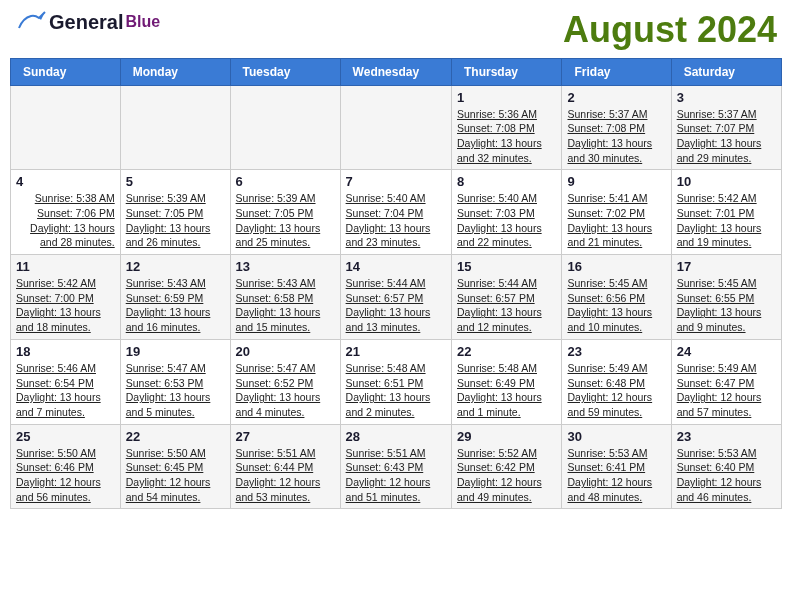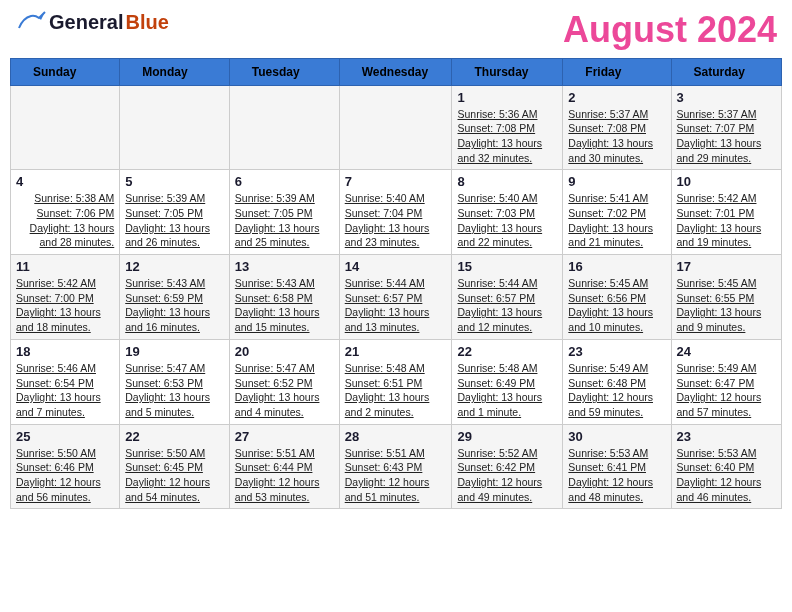--- a/index.html
+++ b/index.html
@@ -26,37 +26,37 @@
       display: flex;
       align-items: center;
       gap: 2px;
     }
     .title-block {
       text-align: right;
     }
     .title-block h1 {
       font-size: 36px;
       font-weight: bold;
-      color: #ec4899;
+      color: #4d7c0f;
       line-height: 1.1;
     }
     .title-block h2 {
       font-size: 16px;
       font-weight: normal;
       color: #333;
     }
     .calendar {
       width: 100%;
       border-collapse: collapse;
       font-size: 11px;
     }
     .calendar thead tr th {
       background: #3a7bd5;
-      color: #000000;
-      padding: 6px 22px;
+      color: #ffffff;
+      padding: 6px 12px;
       text-align: left;
       font-size: 12px;
       font-weight: bold;
       border: 1px solid #2d62b0;
     }
     .calendar tbody tr td {
       border: 1px solid #ccc;
       vertical-align: top;
       padding: 4px 5px;
       width: 113px;
@@ -93,21 +93,21 @@
 <body>
 
 <div class="header">
   <div class="logo">
     <div class="logo-line">
       <svg width="32" height="24" viewBox="0 0 32 24">
         <path d="M4 18 Q8 8 16 6 Q20 5 24 8 Q28 4 30 2" stroke="#3a7bd5" stroke-width="2" fill="none"></path>
         <path d="M24 8 L30 2 L26 10 Z" fill="#3a7bd5"></path>
       </svg>
       <span style="font-size:20px;font-weight:bold;color:#1a1a2e;">General</span>
-        <span style="font-size:20px;font-weight:bold;color:#c2410c;">Blue</span>
+        <span style="font-size:16px;font-weight:bold;color:#701a75;">Blue</span>
     </div>
   </div>
   <div class="title-block">
     <h1>August 2024</h1>
   </div>
 </div>
 
 <table class="calendar">
   <thead>
     <tr>

